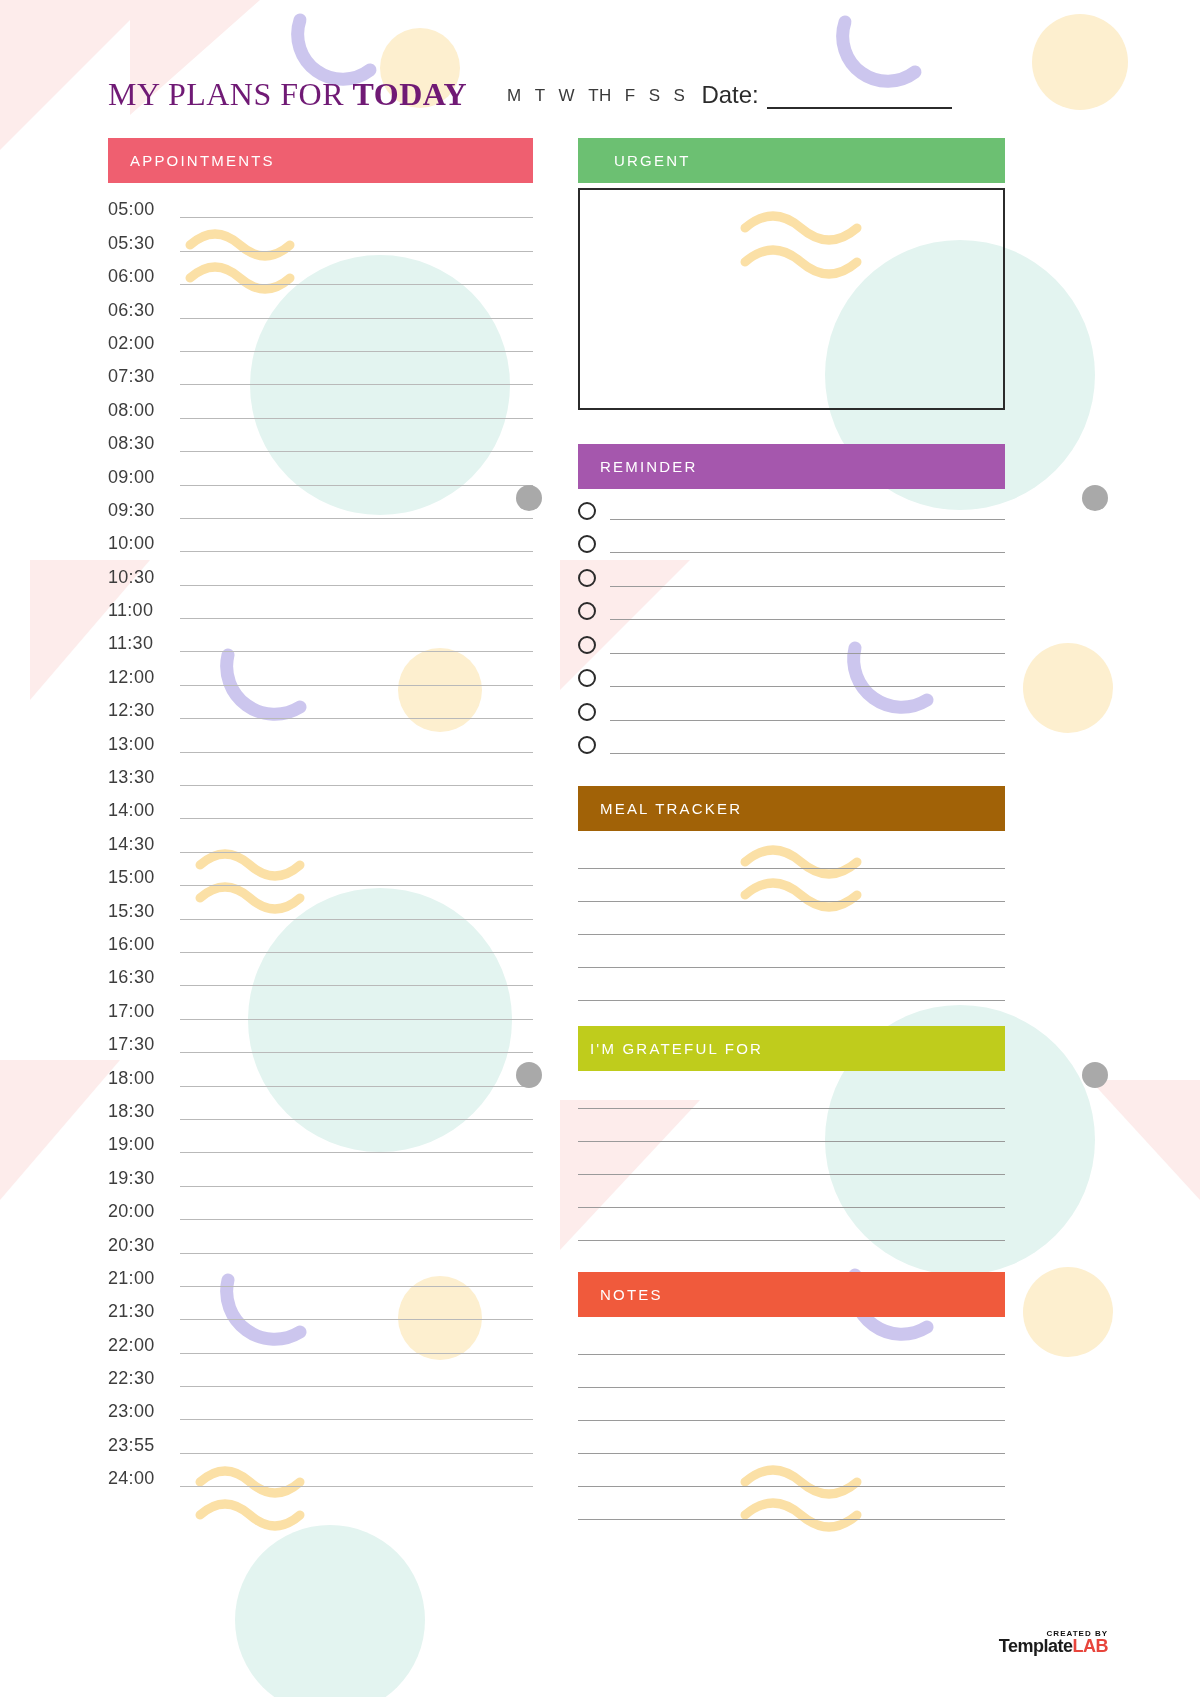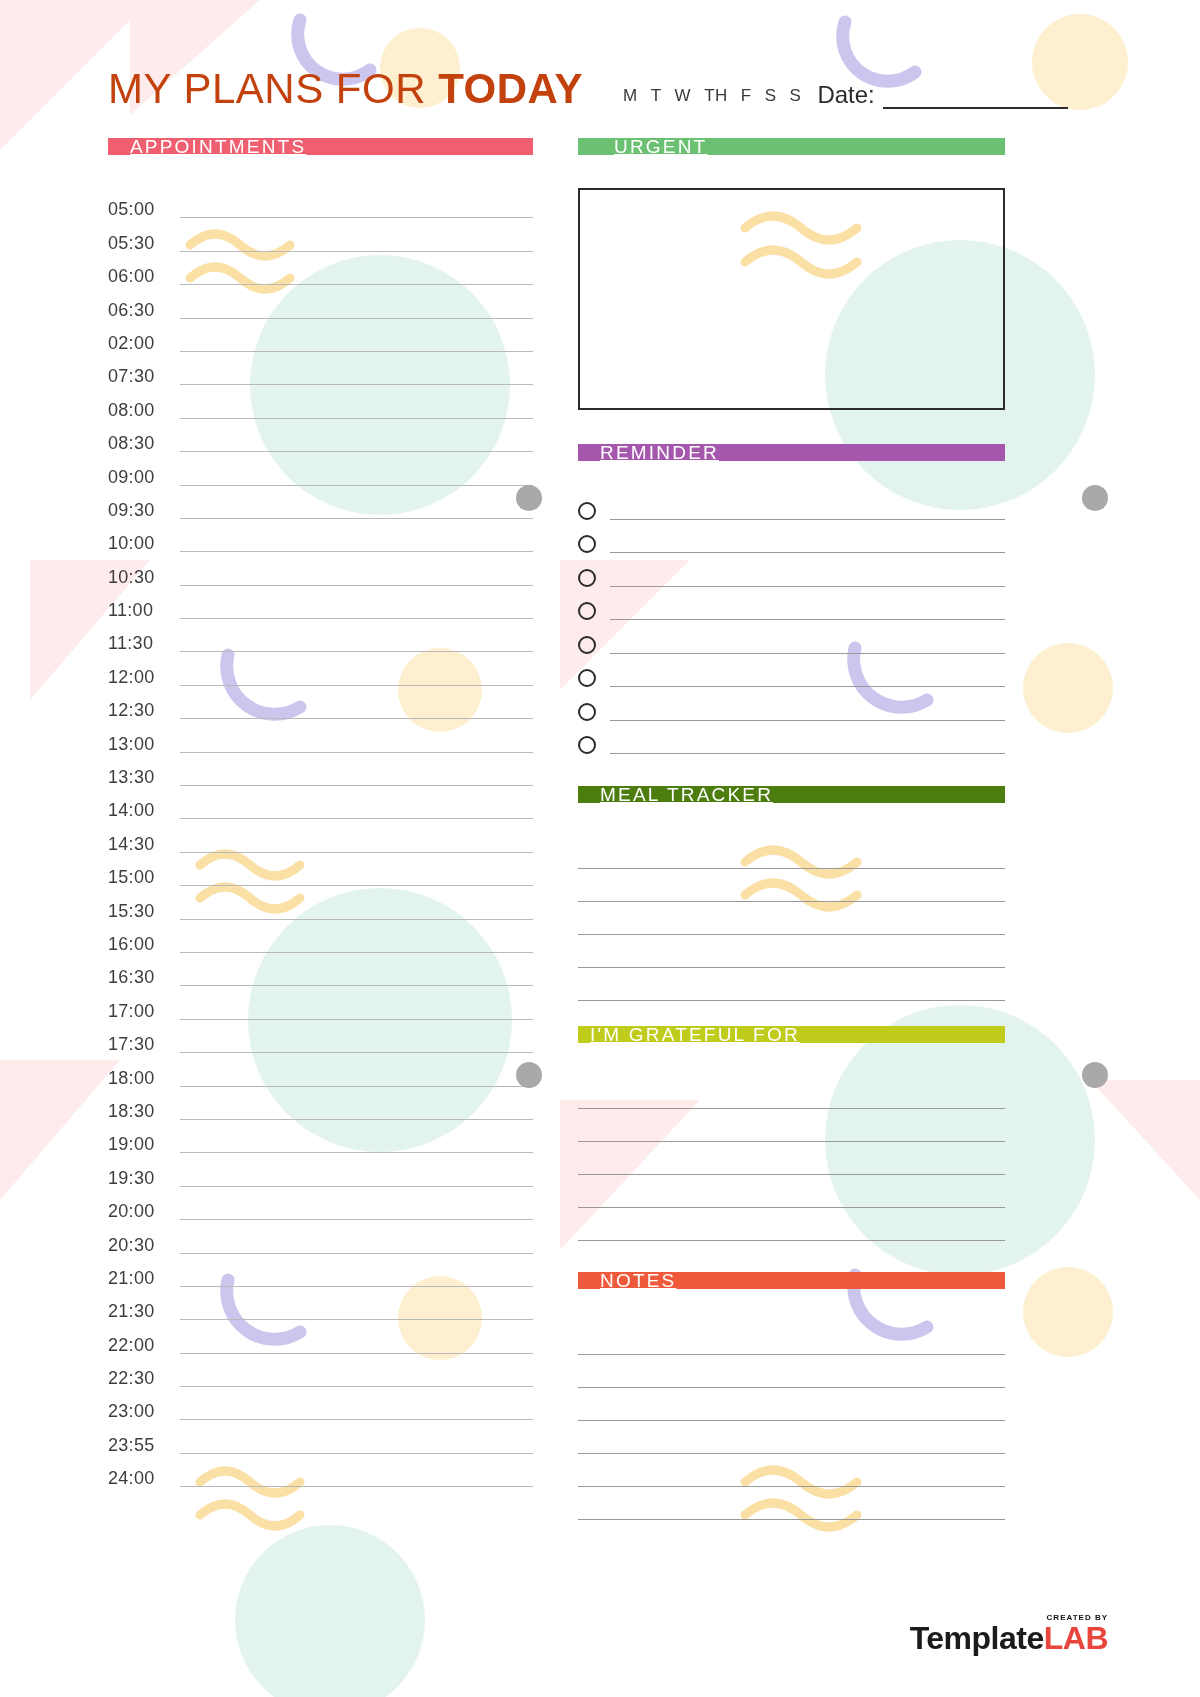--- a/index.html
+++ b/index.html
@@ -18,43 +18,42 @@
 
   
   .page { position:absolute; inset:0; z-index:2; }
 
   
   .header {
     position:absolute; left:108px; top:40px; right:60px; height:70px;
     display:flex; align-items:flex-end;
   }
   .title {
-    font-size:42px; letter-spacing:0.5px; color:#c2410c; white-space:nowrap;
-    font-weight:400; line-height:1;
+    font-size:32px; letter-spacing:0.5px; color:#701a75; white-space:nowrap;
+    font-weight:400; line-height:1;font-family:Liberation Serif, serif;
   }
   .title b { font-weight:700; }
   .daystrip {
     display:flex; align-items:flex-end; gap:13px; margin-left:40px;
     font-size:17px; color:#3a3a3a; padding-bottom:4px;
   }
   .daystrip span { letter-spacing:0.5px; }
   .datewrap {
     display:flex; align-items:flex-end; margin-left:16px; padding-bottom:1px;
   }
   .datelabel { font-size:24px; color:#2b2b2b; }
   .dateline {
     width:185px; border-bottom:2px solid #2b2b2b; margin-left:8px; height:20px;
   }
 
   
   .bar {
-    position:absolute; height:17px; color:#fff;
-    font-size:19px; letter-spacing:2.2px; display:flex; align-items:center;
+    position:absolute; height:45px; color:#fff;
+    font-size:15px; letter-spacing:2.2px; display:flex; align-items:center;
     padding-left:22px;
-    text-decoration:underline;
   }
   .schedule { position:absolute; left:108px; top:188px; width:425px; }
   .slot { display:flex; align-items:flex-end; height:33.4px; }
   .slot .time {
     width:72px; font-size:18px; color:#3d3d3d; text-align:left;
     line-height:1; padding-bottom:3px; letter-spacing:0.3px;
   }
   .slot .rule {
     flex:1; border-bottom:1px solid #b9b9b9; height:1px; margin-bottom:3px;
   }
@@ -78,21 +77,21 @@
   .dot {
     position:absolute; width:26px; height:26px; border-radius:50%;
     background:#a9a9a9; z-index:3;
   }
 
   
   .logo { position:absolute; right:92px; bottom:40px; text-align:right; z-index:4; }
   .logo .created {
     font-size:8px; letter-spacing:1px; color:#111; font-weight:700; margin-bottom:-2px;
   }
-  .logo .name { font-size:32px; font-weight:700; color:#1b1b1b; letter-spacing:-0.5px; }
+  .logo .name { font-size:18px; font-weight:700; color:#1b1b1b; letter-spacing:-0.5px; }
   .logo .name .lab { color:#e8453c; }
 </style>
 </head>
 <body>
 
 <div class="bg">
   <svg width="1200" height="1697" viewBox="0 0 1200 1697">
 
     <polygon points="0,0 150,0 0,150" fill="#fdeceb"></polygon>
     <polygon points="130,0 260,0 130,115" fill="#fdeceb"></polygon>
@@ -357,21 +356,21 @@
       <div class="remrow">
         <div class="circle"></div>
         <div class="rule"></div>
       </div>
       <div class="remrow">
         <div class="circle"></div>
         <div class="rule"></div>
       </div>
     </div>
 
-  <div class="bar" id="bar-meal" style="left: 578px; top: 786px; width: 427px; background: #4d7c0f;">
+  <div class="bar" id="bar-meal" style="left: 578px; top: 786px; width: 427px; background: #a16207;">
     <span>MEAL TRACKER</span>
   </div>
   <div class="lines" id="meal-lines" style="top:836px;">
       <div class="ln"></div>
       <div class="ln"></div>
       <div class="ln"></div>
       <div class="ln"></div>
       <div class="ln"></div>
       <div class="ln"></div>
     </div>

